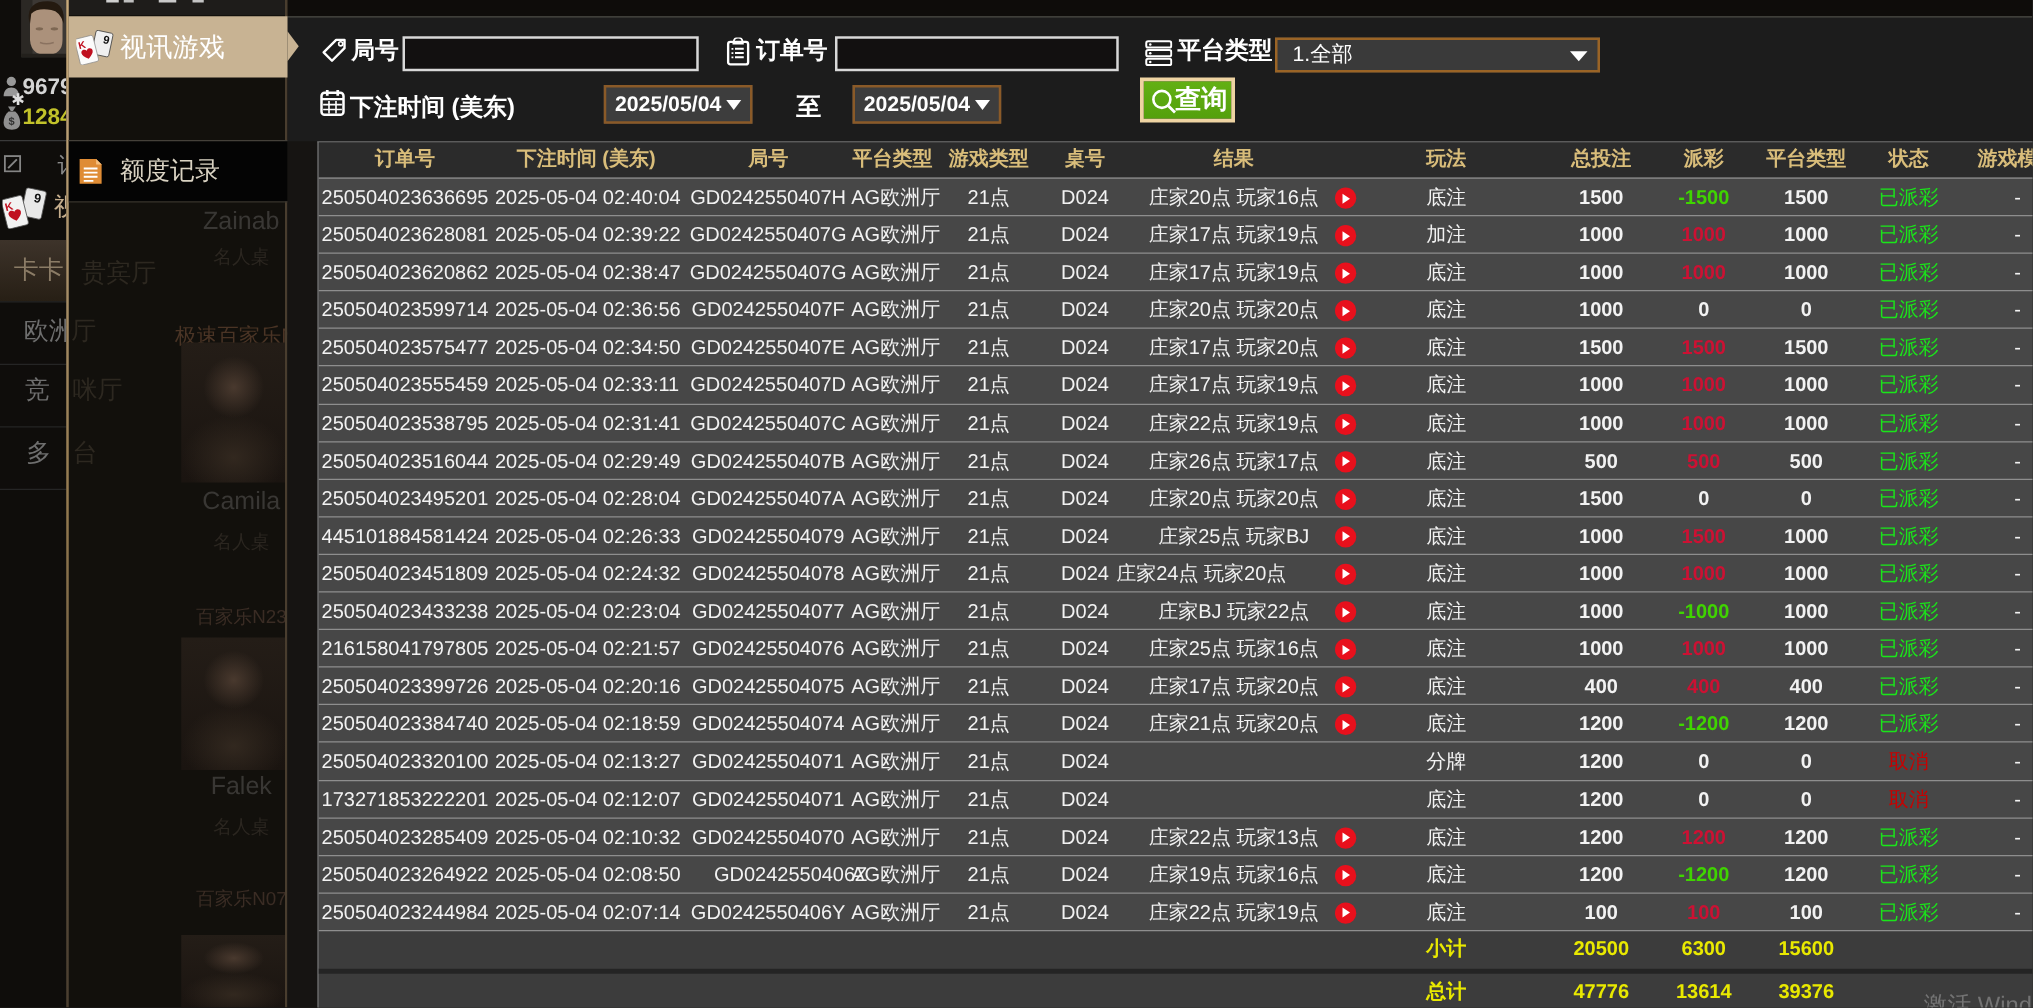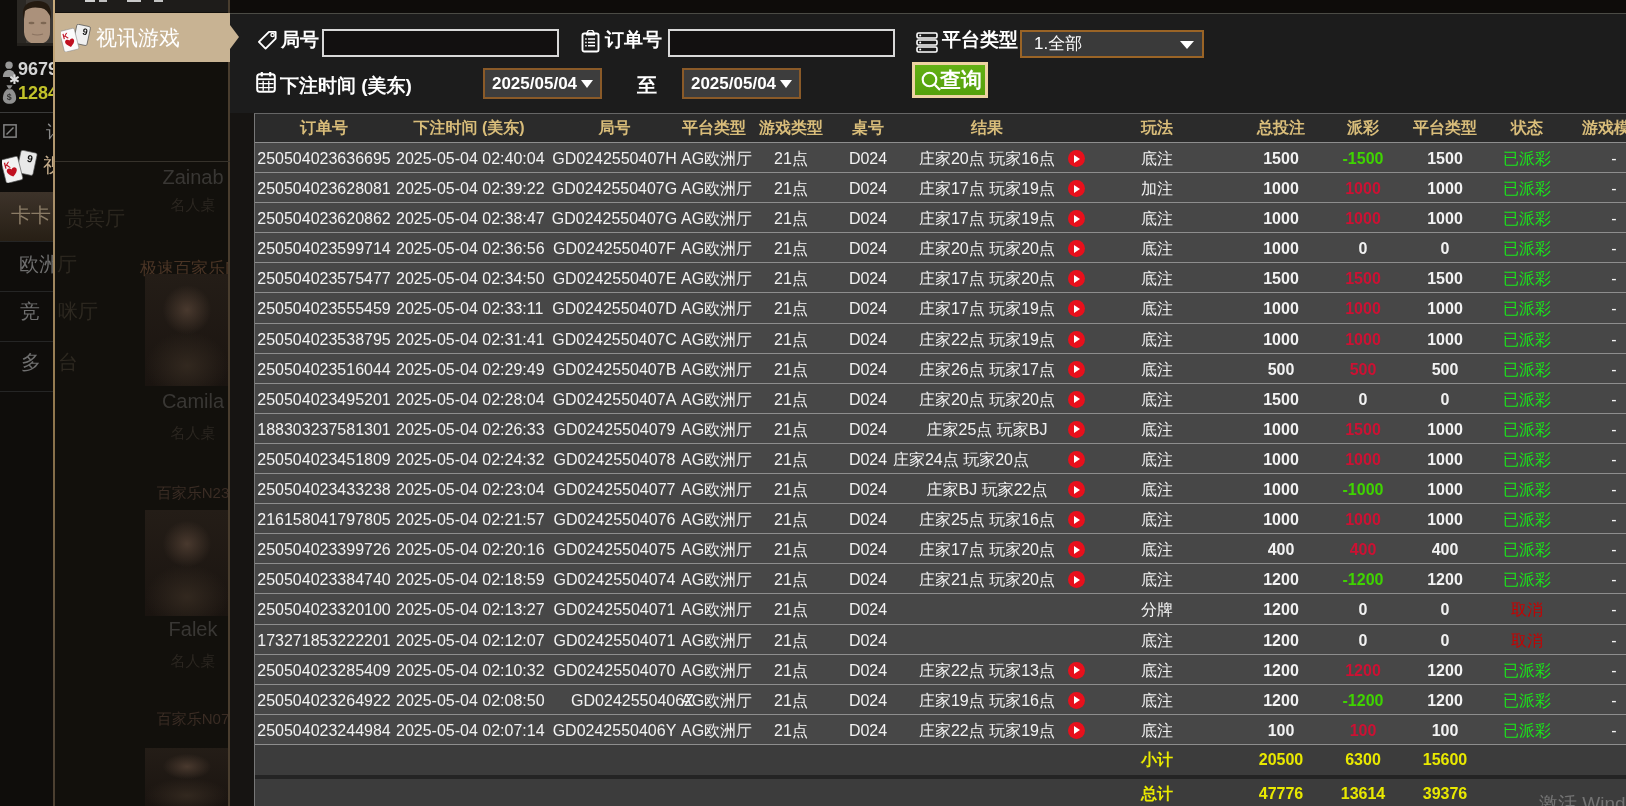--- a/index.html
+++ b/index.html
@@ -149,20 +149,28 @@
           <text x="19.5" y="9.5" font-size="8.5" font-weight="bold" fill="#111">9</text>
         </g>
     <g transform="rotate(-14 8 16)">
           <rect x="1" y="5" width="14" height="20" rx="1.5" fill="#fbfbfb" stroke="#888" stroke-width="0.5"></rect>
           <text x="2.8" y="13" font-size="7.5" font-weight="bold" fill="#c01020">K</text>
           <path d="M8 21.5c-2.8-2.1-4.3-3.6-4.3-5.3 0-1.3 1-2.1 2.1-2.1.95 0 1.7.5 2.2 1.3.5-.8 1.25-1.3 2.2-1.3 1.1 0 2.1.8 2.1 2.1 0 1.7-1.5 3.2-4.3 5.3z" fill="#c01020"></path>
         </g>
   </svg>
   <div class="txt">视讯游戏</div>
     </div>
+<div class="mi" id="mi3">
+  <svg width="23" height="22" viewBox="0 0 20 20">
+        <path d="M2 1h12l4 4v14H2z" fill="#df8c35"></path>
+        <path d="M14 1l4 4h-4z" fill="#f5c080"></path>
+        <path d="M5 8h10M5 11h10M5 14h10M5 17h7" stroke="#fff" stroke-width="1.4"></path>
+      </svg>
+  <div class="txt">额度记录</div>
+    </div>
 <div id="menu-end"></div>
 
 <svg class="abs" style="left:257px;top:29px" width="21" height="22" viewBox="0 0 22 22">
       <path d="M12.5 2.5h7v7L9 20 2 13z" fill="none" stroke="#fff" stroke-width="2" stroke-linejoin="round"></path>
       <circle cx="16.3" cy="5.8" r="1.7" fill="none" stroke="#fff" stroke-width="1.4"></circle>
     </svg>
 <div class="flabel" style="left:281px;top:27px">局号</div>
 <div class="finput" style="left:322px;top:29px;width:237px"></div>
 <svg class="abs" style="left:581px;top:30px" width="19" height="23" viewBox="0 0 19 23">
       <rect x="1.5" y="3.5" width="16" height="18" rx="1.8" fill="none" stroke="#fff" stroke-width="1.9"></rect>
@@ -177,21 +185,21 @@
       <g fill="none" stroke="#fff" stroke-width="1.6">
         <rect x="1" y="1" width="20" height="5" rx="1.5"></rect>
         <rect x="1" y="8" width="20" height="5" rx="1.5"></rect>
         <rect x="1" y="15" width="20" height="5" rx="1.5"></rect>
       </g>
       <circle cx="4.2" cy="3.5" r="1" fill="#fff"></circle>
       <circle cx="4.2" cy="10.5" r="1" fill="#fff"></circle>
       <circle cx="4.2" cy="17.5" r="1" fill="#fff"></circle>
     </svg>
 <div class="flabel" style="left:942px;top:27px">平台类型</div>
-<div class="fsel" style="left:1020px;top:30px;width:184px">1.全部<span class="ar"></span></div>
+<div class="fsel" style="left:1020px;top:30px;width:260px">1.全部<span class="ar"></span></div>
 
 <svg class="abs" style="left:256px;top:71px" width="20" height="22" viewBox="0 0 20 22">
       <rect x="1.2" y="3.2" width="17.6" height="17.6" rx="2.5" fill="none" stroke="#fff" stroke-width="2"></rect>
       <path d="M5.8 1v4.5M14.2 1v4.5" stroke="#fff" stroke-width="2.2"></path>
       <path d="M1.2 8.2h17.6" stroke="#fff" stroke-width="1.8"></path>
       <path d="M2.5 12.7h15M2.5 16.6h15" stroke="#fff" stroke-width="1.3"></path>
       <path d="M7.2 9.8v10M12.8 9.8v10" stroke="#fff" stroke-width="1.3"></path>
     </svg>
 <div class="flabel" style="left:280px;top:73px">下注时间 (美东)</div>
 <div class="fdate" style="left:483px;top:68px;width:119px">2025/05/04<span class="ar"></span></div>
@@ -374,21 +382,21 @@
           <b></b>
         </i>
         <span style="left:818px;width:168px">底注</span>
         <span style="left:985px;width:82px" class="bn">1500</span>
         <span style="left:1067px;width:82px" class="bn ">0</span>
         <span style="left:1149px;width:82px" class="bn">0</span>
         <span style="left:1231px;width:82px" class="st-g">已派彩</span>
         <span style="left:1314px;width:90px">-</span>
       </div>
 <div class="tr">
-        <span style="left:-2px;width:142px">188303237581301</span>
+        <span style="left:-2px;width:142px">445101884581424</span>
         <span style="left:141px;width:146px">2025-05-04 02:26:33</span>
         <span style="left:291px;width:137px">GD02425504079</span>
         <span style="left:426px;width:66px">AG欧洲厅</span>
         <span style="left:492px;width:88px">21点</span>
         <span style="left:580px;width:66px">D024</span>
         <span style="left:646px;width:172px">庄家25点 玩家BJ</span>
         <i class="pb">
           <b></b>
         </i>
         <span style="left:818px;width:168px">底注</span>

